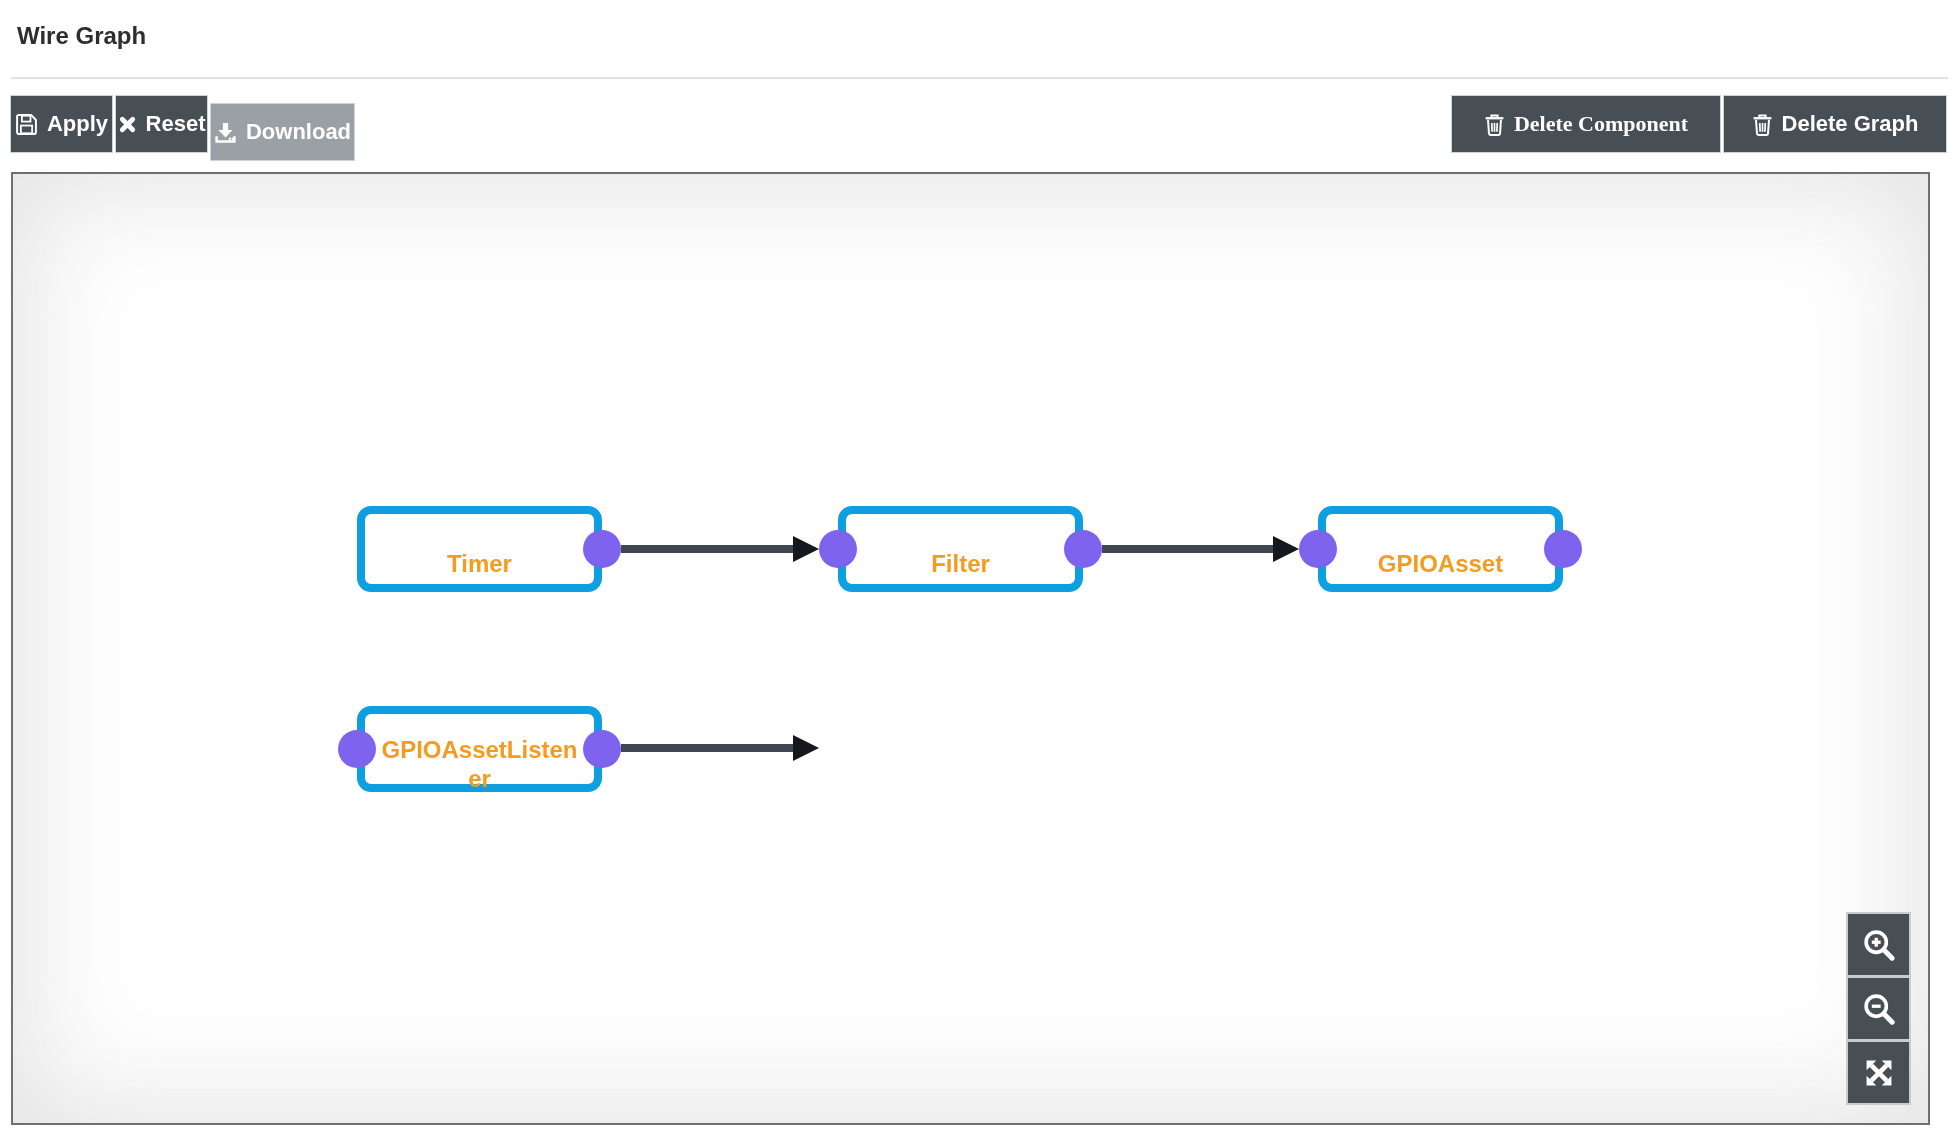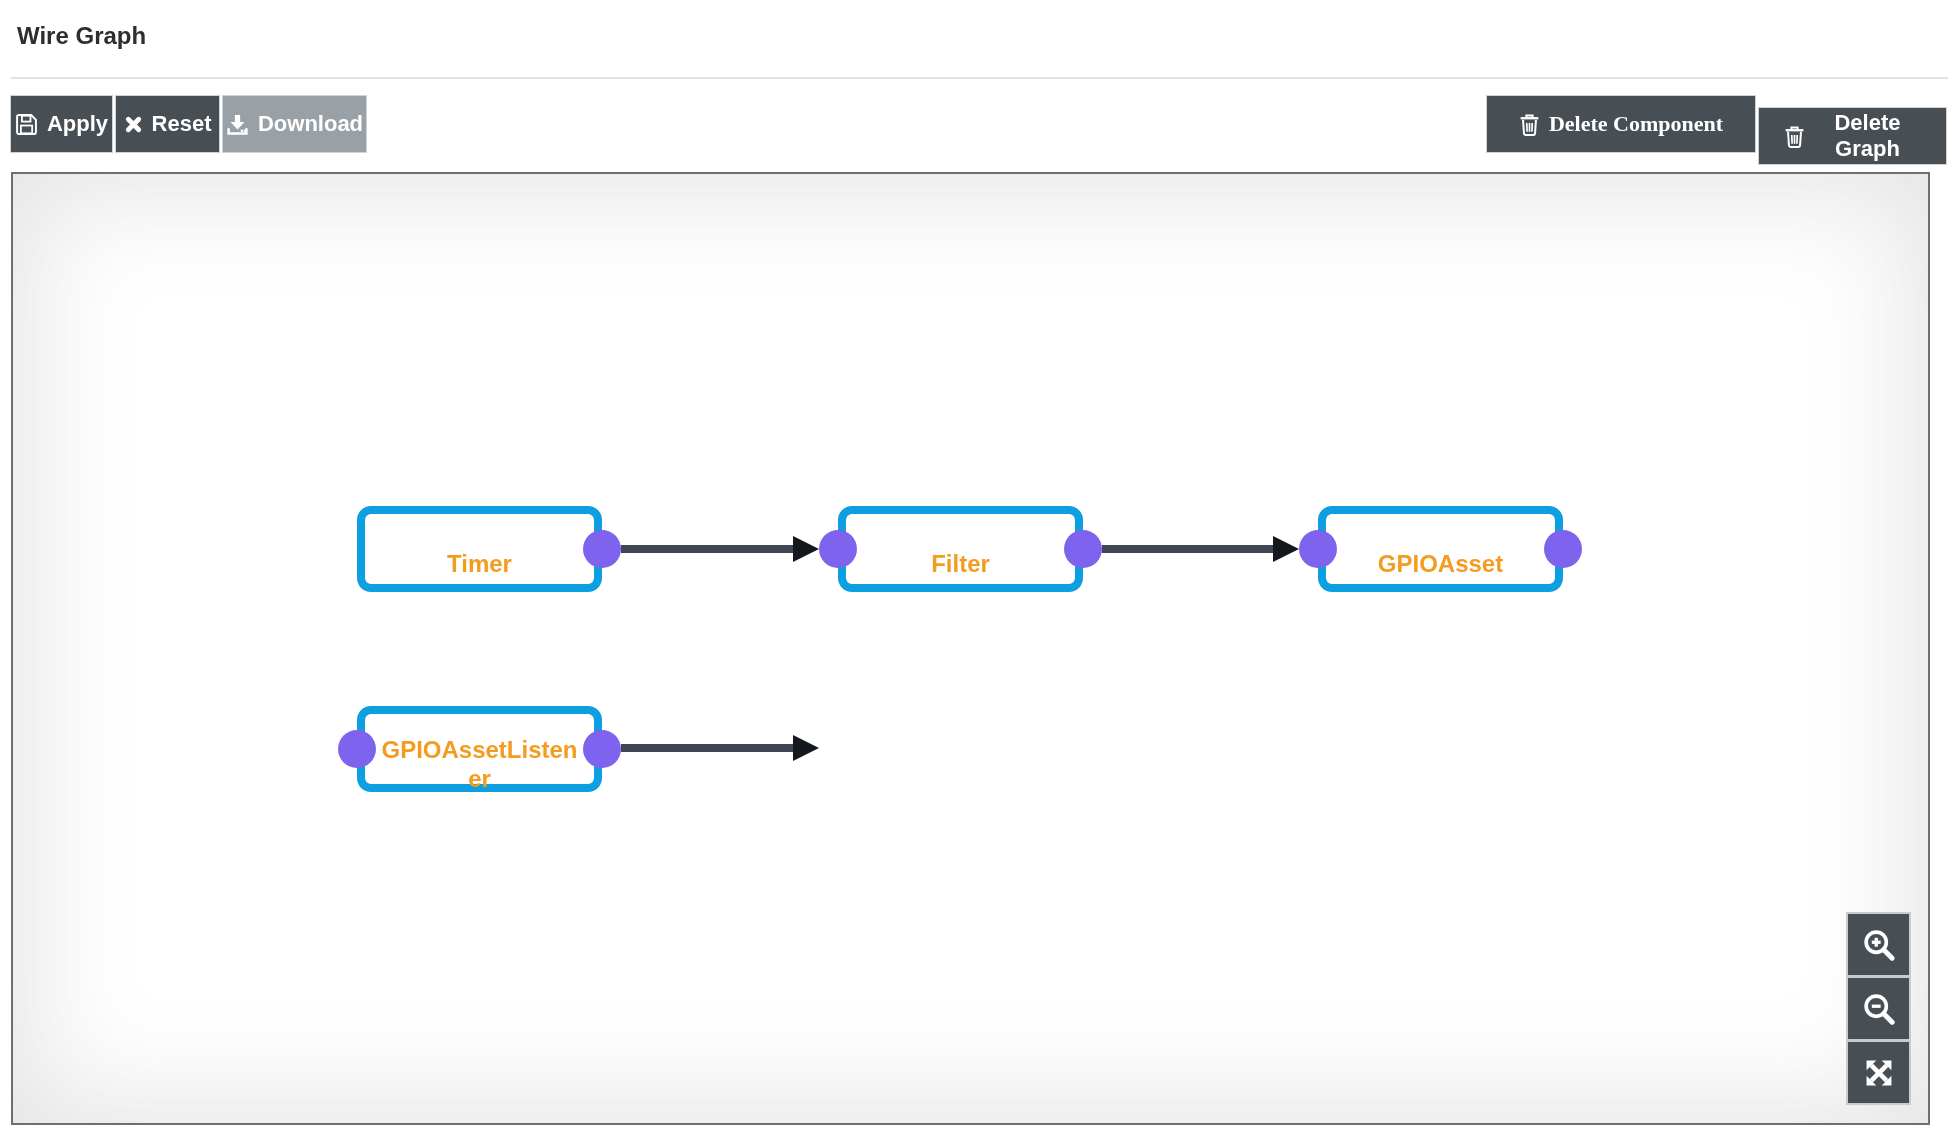--- a/index.html
+++ b/index.html
@@ -30,24 +30,24 @@
     height:58px;border:1px solid #cfd3d5;background:var(--button_dark);
     color:#fff;font-size:22px;font-weight:bold;
     font-family:"Liberation Sans",sans-serif;cursor:pointer;padding:0 25px;
   }
   .btn + .btn{margin-left:2px;}
   .btn.disabled{background:var(--button_disabled);}
   .btn svg{flex:0 0 auto;}
   .btn-group-left{position:absolute;left:10px;top:95px;display:flex;}
   .btn-group-right{position:absolute;right:9px;top:95px;display:flex;}
   .btn-apply{width:103px;}
-  .btn-reset{width:105px;}
-  .btn-download{width:145px;}
+  .btn-reset{width:93px;}
+  .btn-download{width:145px;margin-top:8px;}
   .btn-del-comp{width:270px;font-family:Liberation Serif, serif;}
-  .btn-del-graph{width:189px;margin-top:12px;}
+  .btn-del-graph{width:224px;}
 
   .canvas{
     position:absolute;left:11px;top:172px;width:1919px;height:953px;
     border:2px solid var(--canvas_border);background:#ffffff;
     box-shadow:inset 0 0 110px 18px rgba(90,90,90,0.16);
   }
   .node{
     position:absolute;width:245px;height:86px;background:#fff;
     border:8px solid var(--node_border);border-radius:14px;
     display:flex;align-items:center;justify-content:center;cursor:move;

